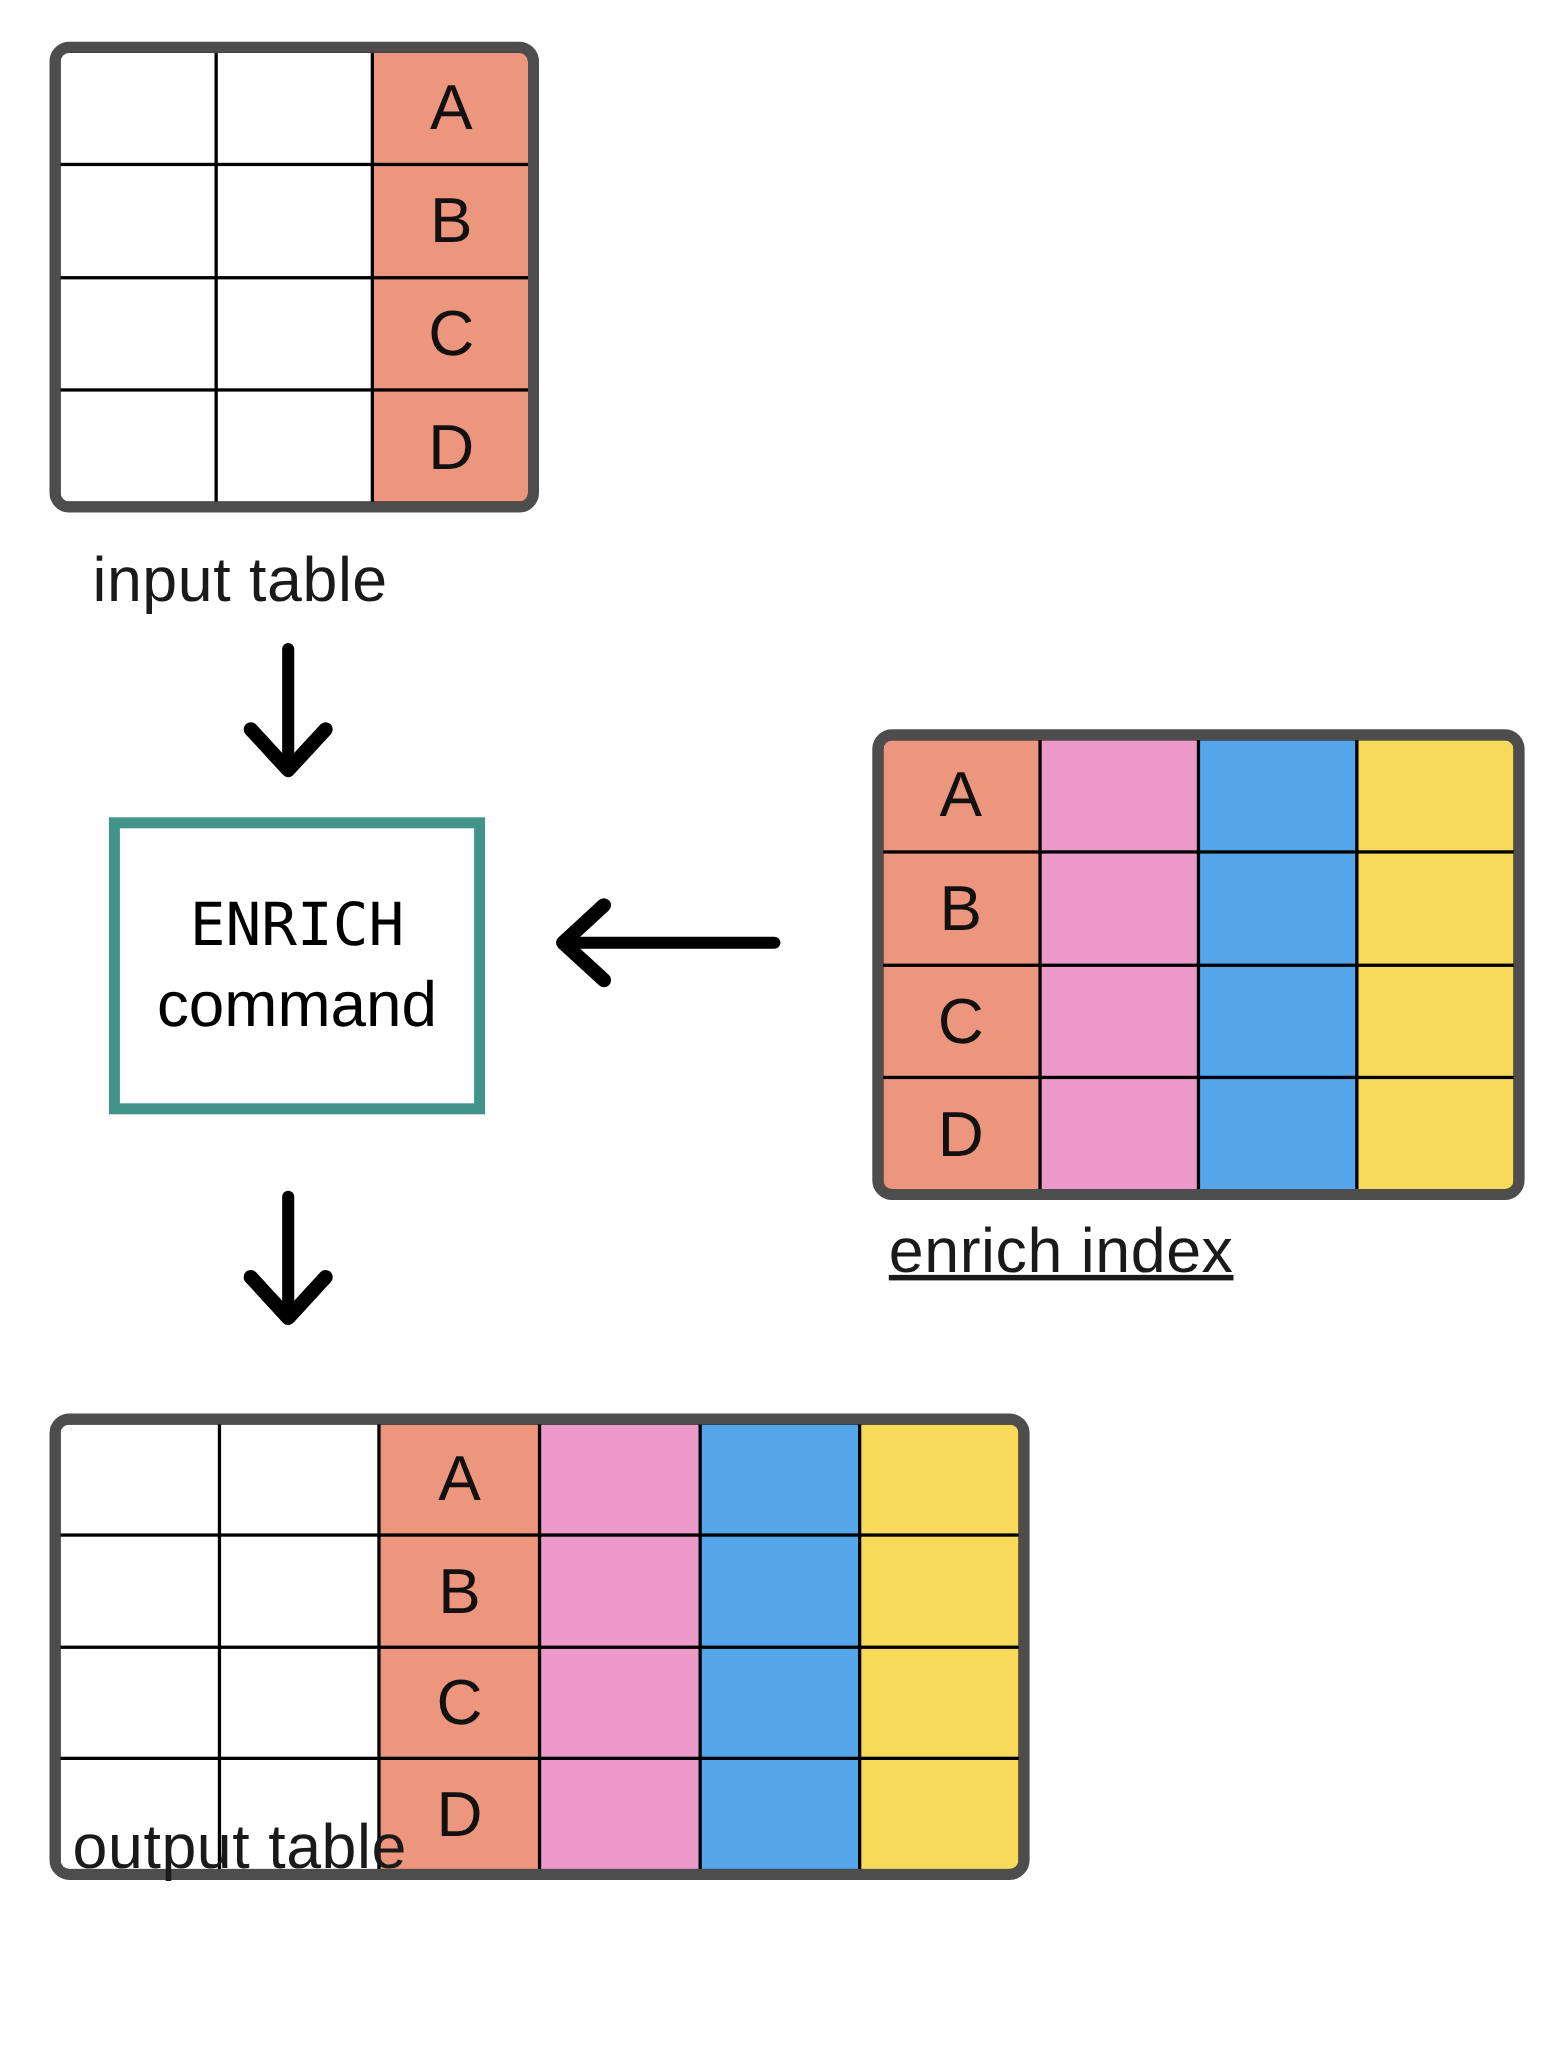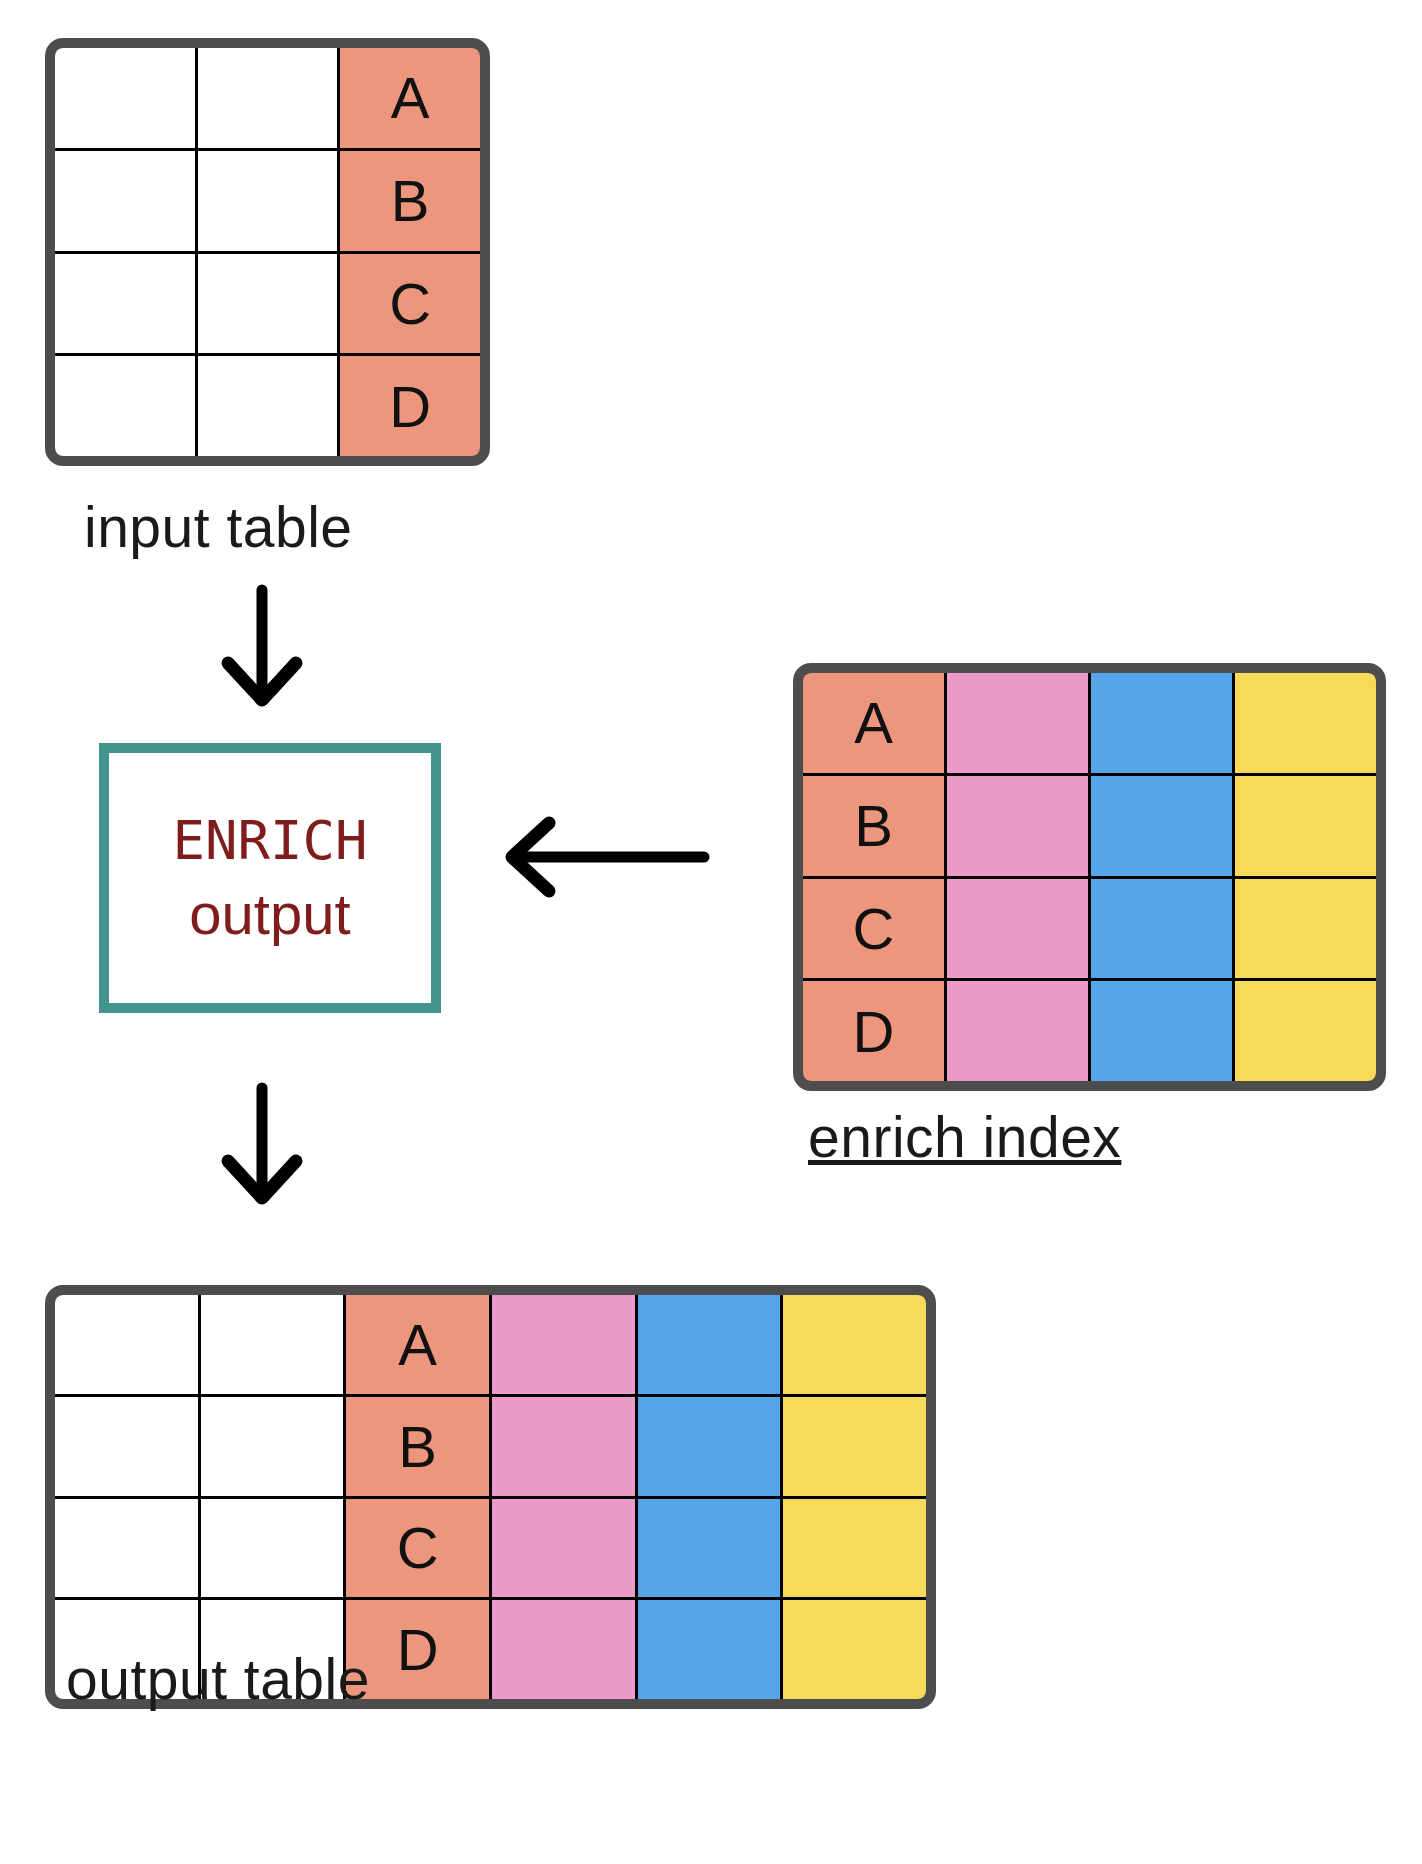--- a/index.html
+++ b/index.html
@@ -83,23 +83,23 @@
   <div class="cell"></div>
   <div class="cell"></div>
   <div class="cell" style="background-color: rgb(237, 150, 126);">C</div>
   <div class="cell"></div>
   <div class="cell"></div>
   <div class="cell" style="background-color: rgb(237, 150, 126);">D</div>
 </div>
 
 <div id="input-caption" class="caption" style="color: rgb(26, 26, 26);">input table</div>
 
-<div class="enrich-box" style="border-color: rgb(66, 148, 139); color: #7f1d1d;">
+<div class="enrich-box" style="border-color: rgb(66, 148, 139); color: #000000;">
   <div class="enrich-line1">ENRICH</div>
-  <div class="enrich-line2">output</div>
+  <div class="enrich-line2">command</div>
 </div>
 
 <div id="enrich-index-table" class="grid-table" style="border-color: rgb(77, 77, 77); background-color: rgb(0, 0, 0);">
   <div class="cell" style="background-color: rgb(237, 150, 126);">A</div>
   <div class="cell" style="background-color: rgb(236, 154, 202);"></div>
   <div class="cell" style="background-color: rgb(85, 165, 235);"></div>
   <div class="cell" style="background-color: rgb(247, 218, 90);"></div>
   <div class="cell" style="background-color: rgb(237, 150, 126);">B</div>
   <div class="cell" style="background-color: rgb(236, 154, 202);"></div>
   <div class="cell" style="background-color: rgb(85, 165, 235);"></div>

